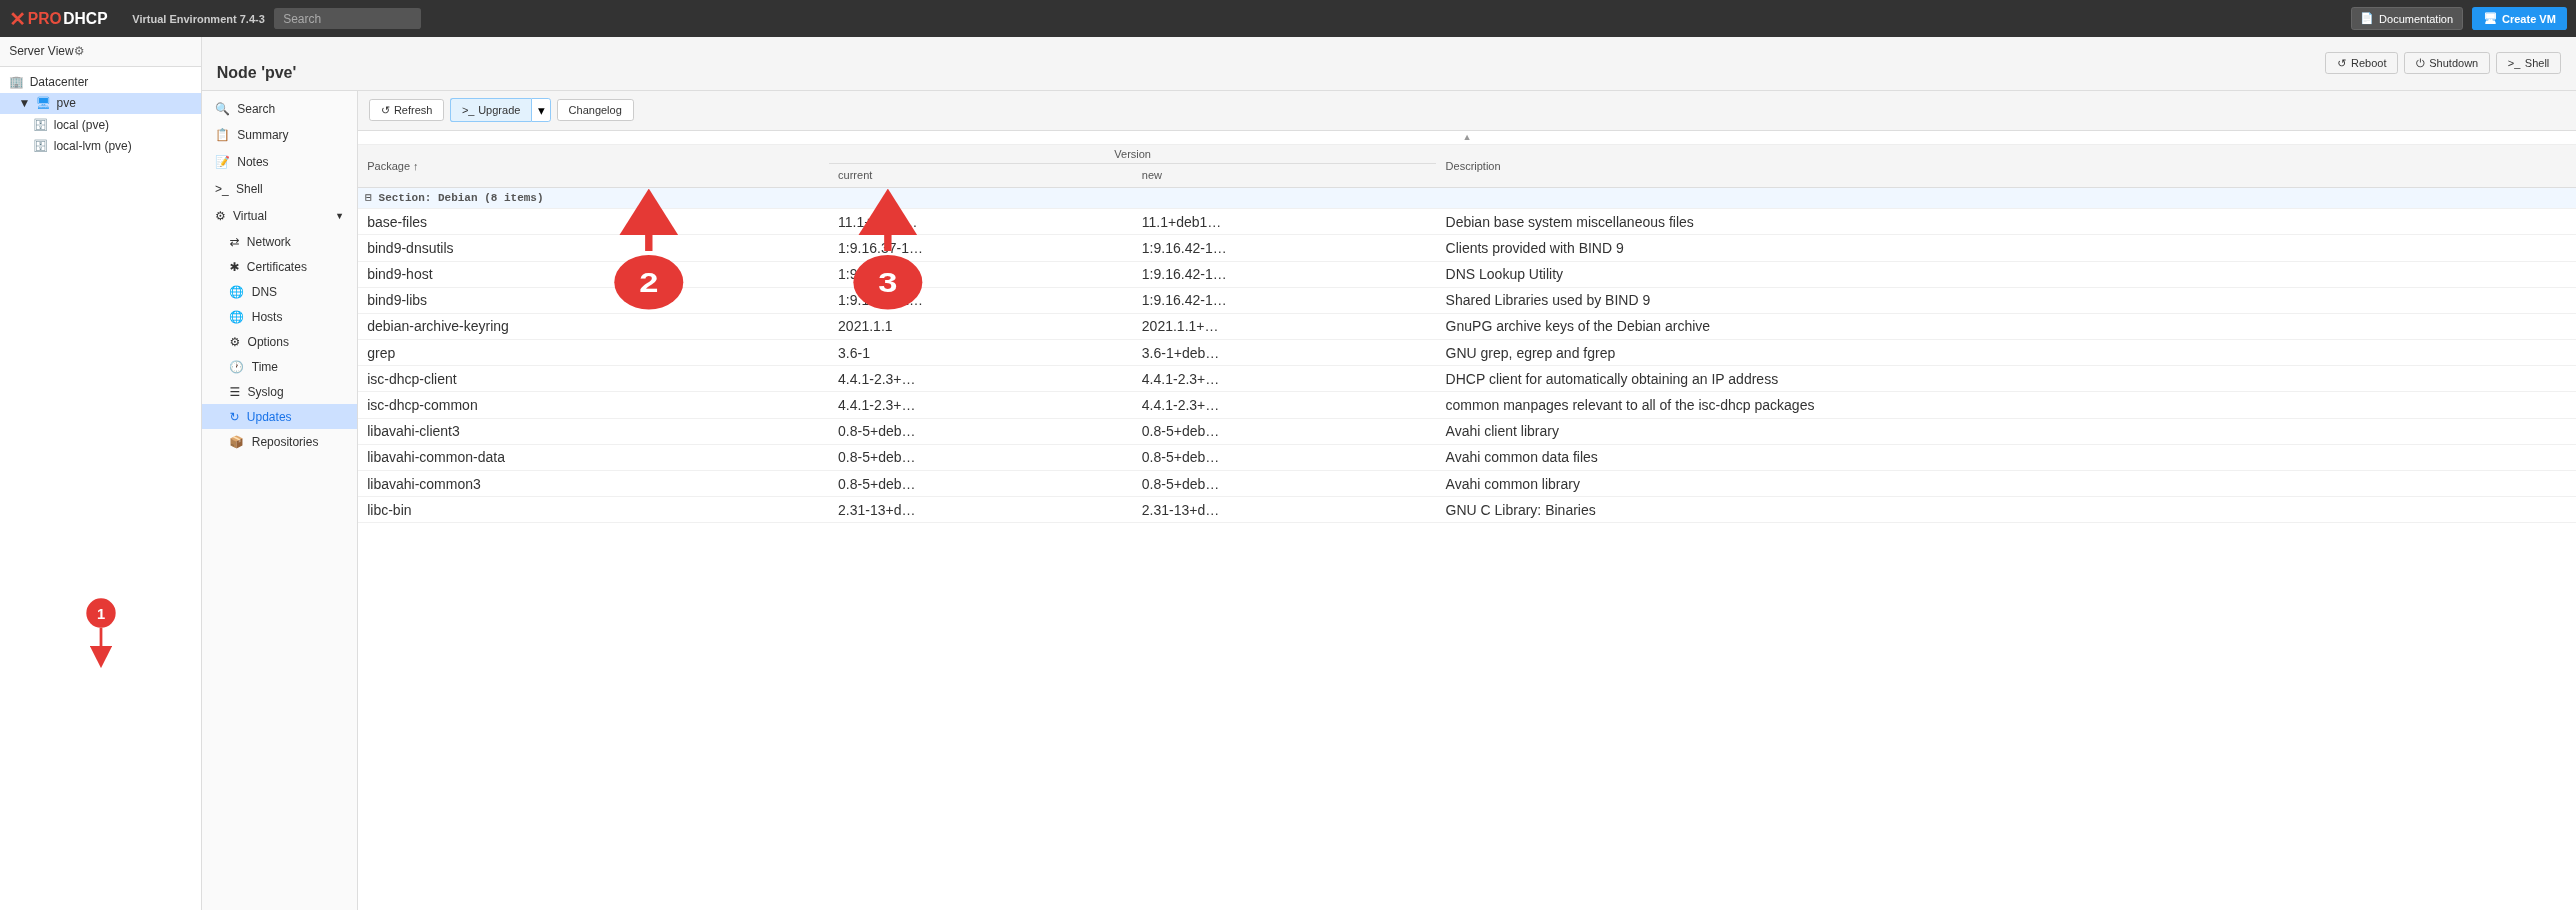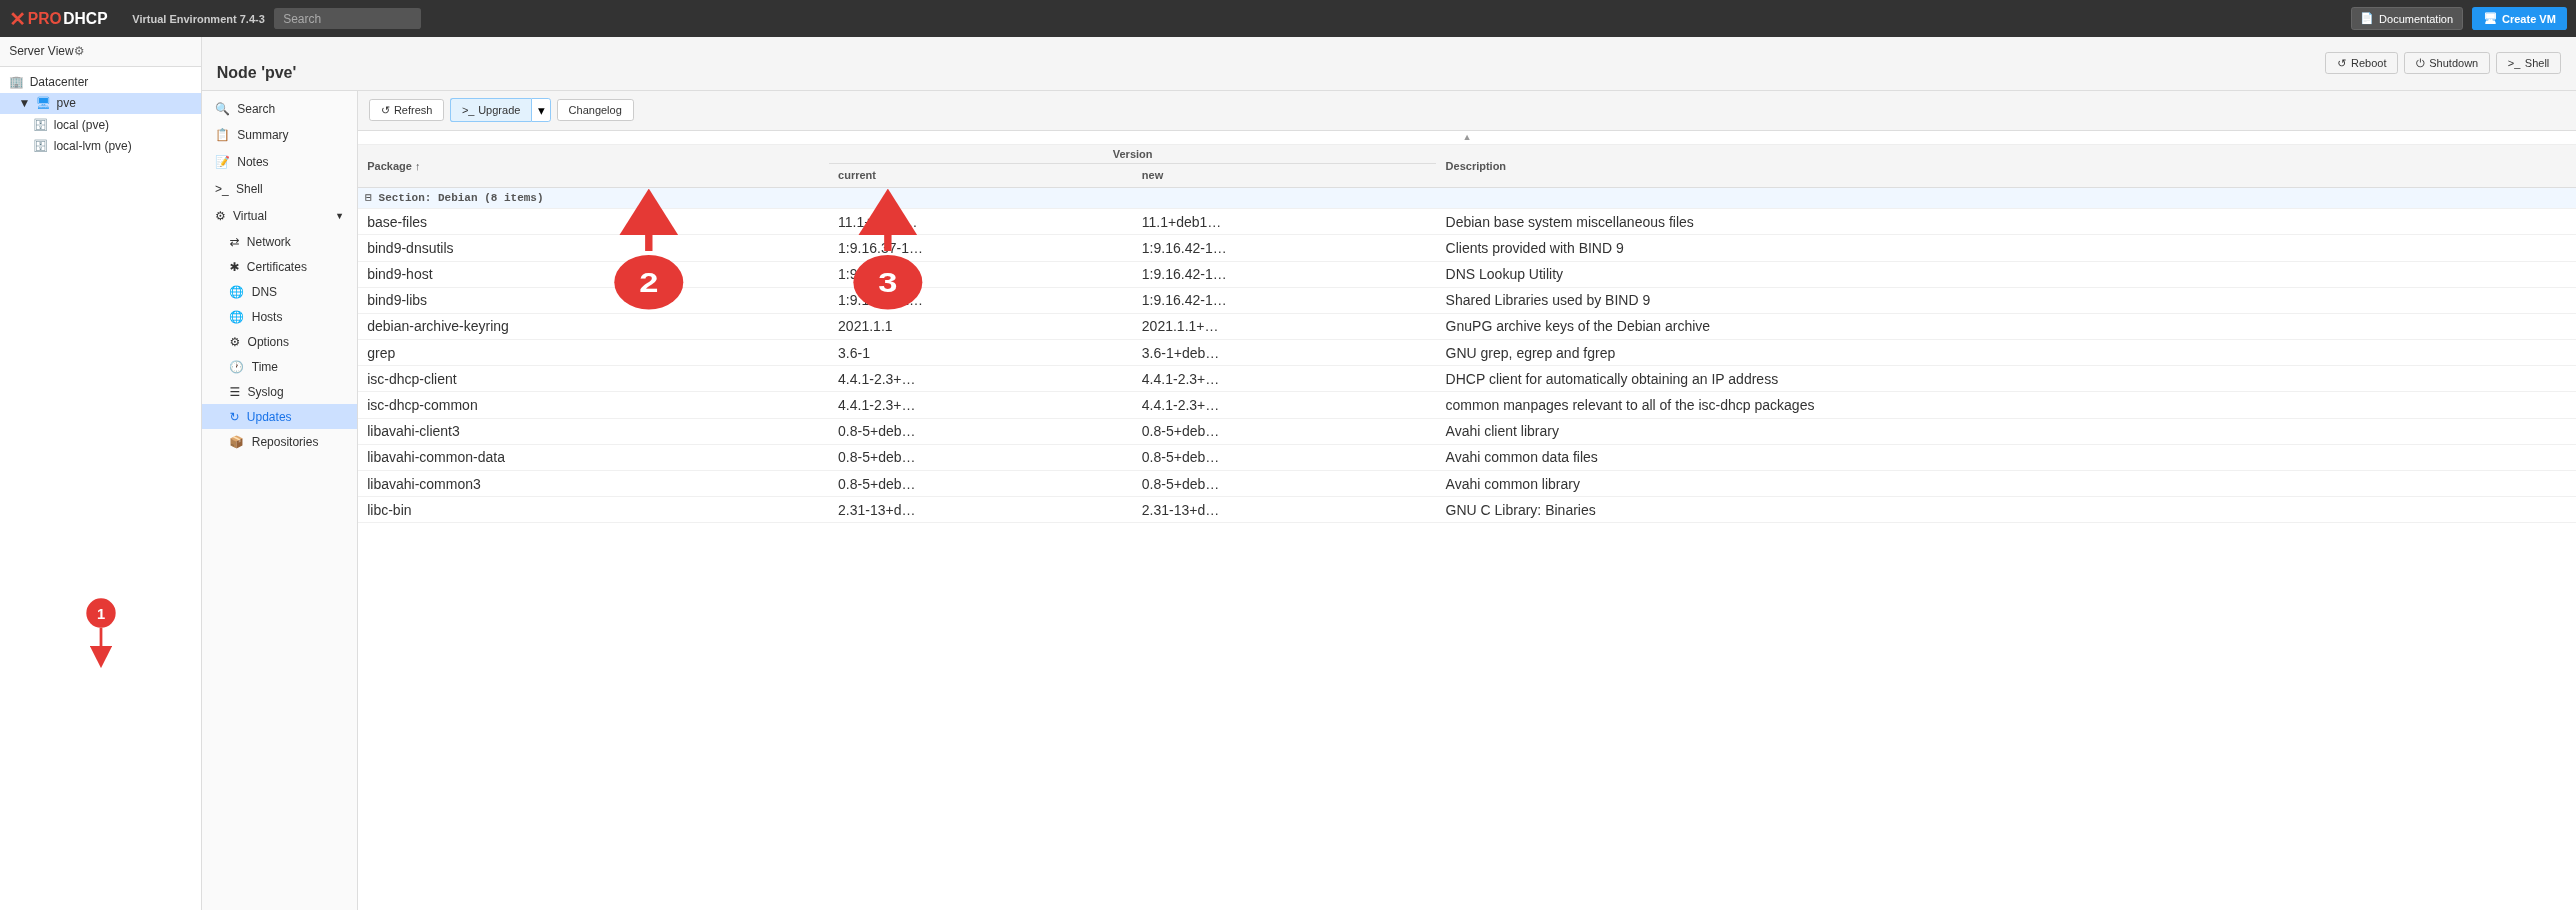--- a/index.html
+++ b/index.html
@@ -109,21 +109,21 @@
       background: #fff; border: 0.9px solid #ccc; border-radius: 0 2.8px 2.8px 0;
       padding: 3.7px 5.5px; cursor: pointer; display: flex; align-items: center;
     }
 
     
     #pkg-table-wrap { flex: 1; overflow-y: auto; }
     table { width: 100%; border-collapse: collapse; }
     thead th {
       background: #f5f5f5; border-bottom: 1.8px solid #ddd;
       padding: 5.5px 9.2px; text-align: left; font-size: 11px; color: #555;
-      font-weight: 700; position: sticky; top: 0; z-index: 1;
+      font-weight: 400; position: sticky; top: 0; z-index: 1;
     }
     tbody tr { border-bottom: 0.9px solid #f0f0f0; }
     td { padding: 4.6px 9.2px; font-size: 14px; color: #333; }
     .group-row { background: #f0f7ff; font-weight: 600; }
     .group-row td { padding: 3.7px 7.3px; font-size: 11px; color: #555; font-family: Liberation Mono, monospace; }
 
     
     .version-header { text-align: center; border-bottom: 0.9px solid #ddd; padding: 2.8px; }
 
     

